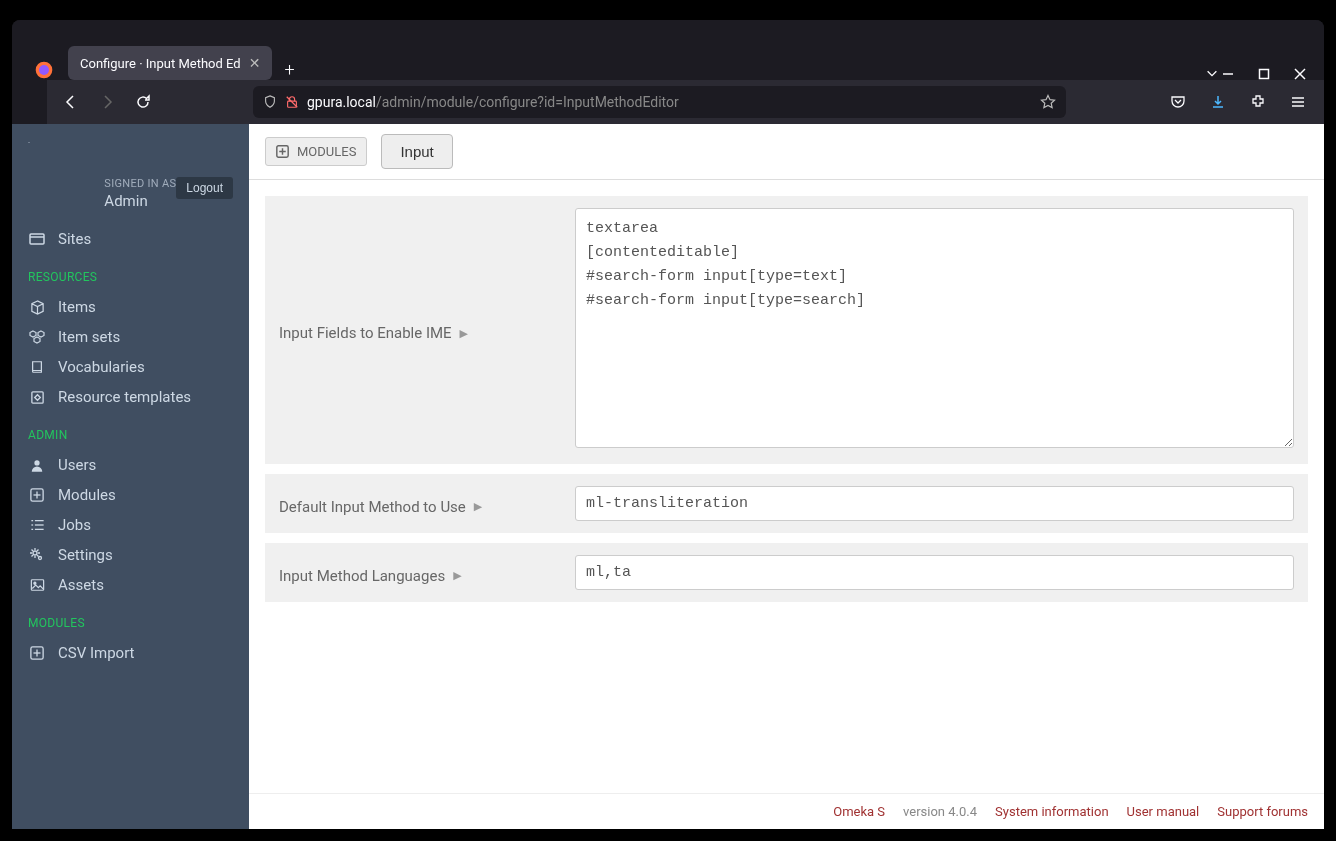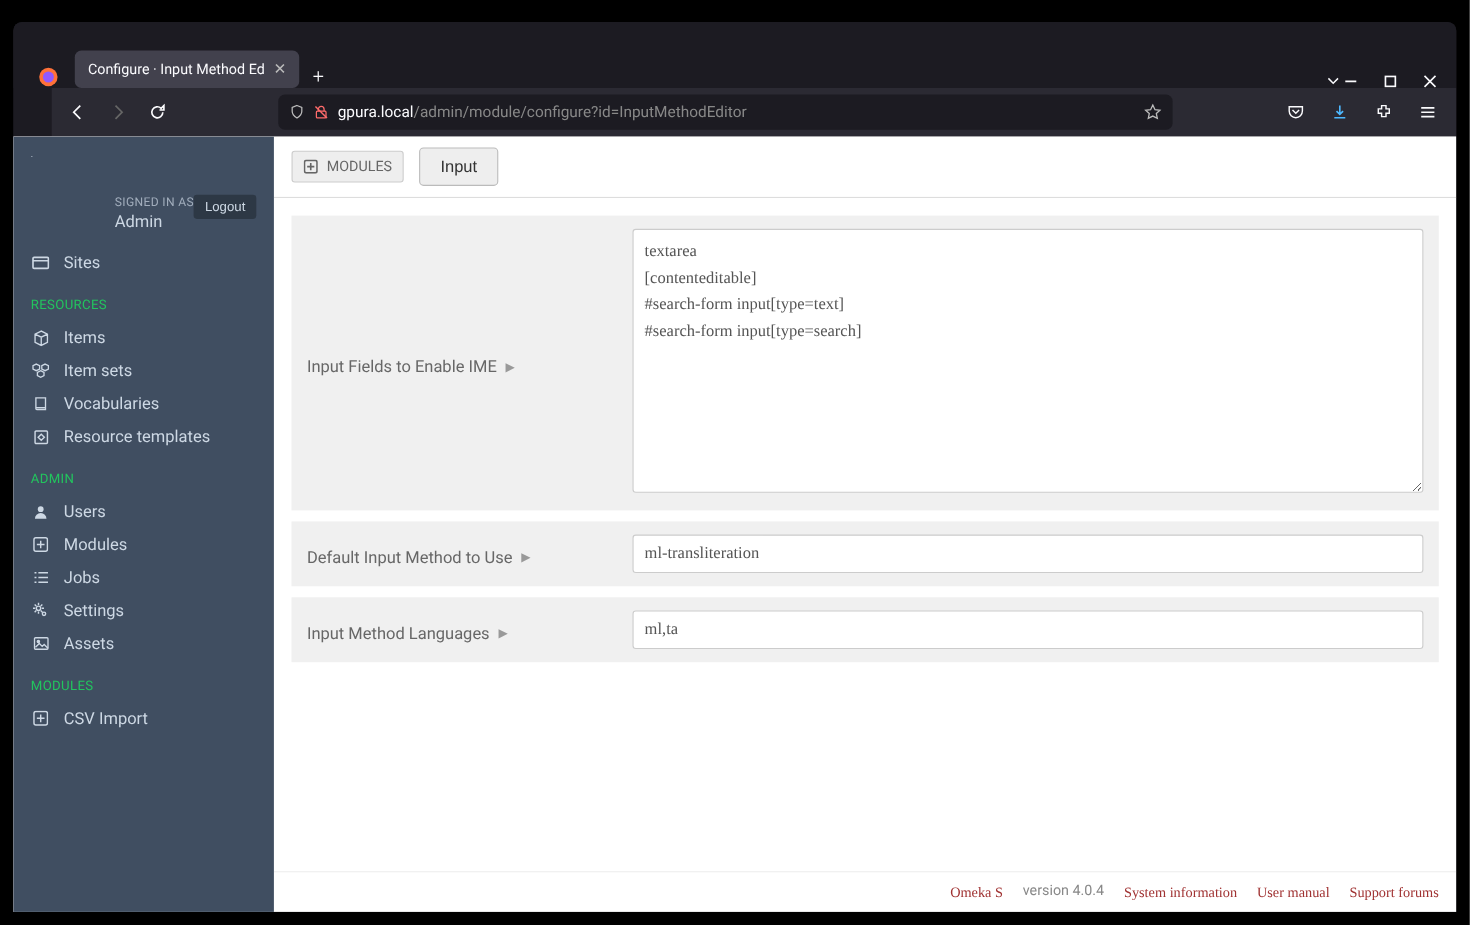--- a/index.html
+++ b/index.html
@@ -54,25 +54,25 @@
 .modules-badge { background: #eee; border: 1px solid #ccc; border-radius: 3px; padding: 6px 10px; display: flex; align-items: center; gap: 8px; color: #666; font-size: 13px; cursor: pointer; }
 .page-title { font-size: 24px; font-weight: 600; color: #676767; flex: 1; }
 .page-title .sep { margin: 0 8px; font-weight: 400; }
 .submit-btn { background: #eee; border: 1px solid #bbb; border-radius: 4px; padding: 8px 18px; font-size: 15px; color: #333; cursor: pointer; }
 
 .form-area { flex: 1; overflow-y: auto; padding: 16px; }
 .form-row { display: flex; gap: 16px; background: #f0f0f0; padding: 12px 14px; margin-bottom: 10px; }
 .form-label { width: 280px; color: #676767; font-size: 15px; display: flex; align-items: center; gap: 8px; padding-top: 6px; }
 .form-label .caret { font-size: 11px; color: #999; }
 .form-field { flex: 1; }
-.form-field textarea, .form-field input { width: 100%; border: 1px solid #ccc; border-radius: 3px; padding: 8px 10px; font-size: 15px; font-family: Liberation Serif, serif; color: #555; background: #fff; }
+.form-field textarea, .form-field input { width: 100%; border: 1px solid #ccc; border-radius: 3px; padding: 8px 10px; font-size: 15px; font-family: Liberation Mono, monospace; color: #555; background: #fff; }
 .form-field textarea { height: 240px; resize: both; line-height: 1.6; }
 
 .footer { border-top: 1px solid #eee; padding: 10px 16px; display: flex; justify-content: flex-end; gap: 18px; font-size: 13px; color: #666; }
-.footer a { color: #a03232; text-decoration: none; font-family: Liberation Serif, serif; }
+.footer a { color: #a03232; text-decoration: none; }
 .footer .ver { color: #888; }
 
 svg { display: block; }
 </style>
 </head>
 <body>
 
 <div class="desktop">
   <div class="browser-window">
 

